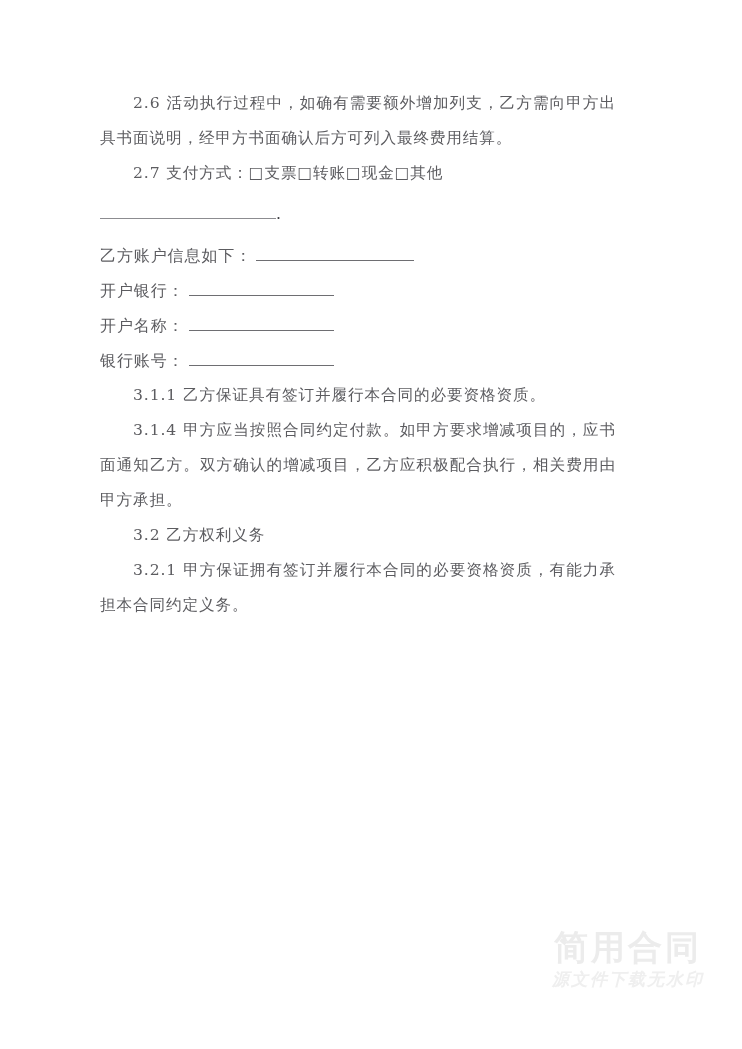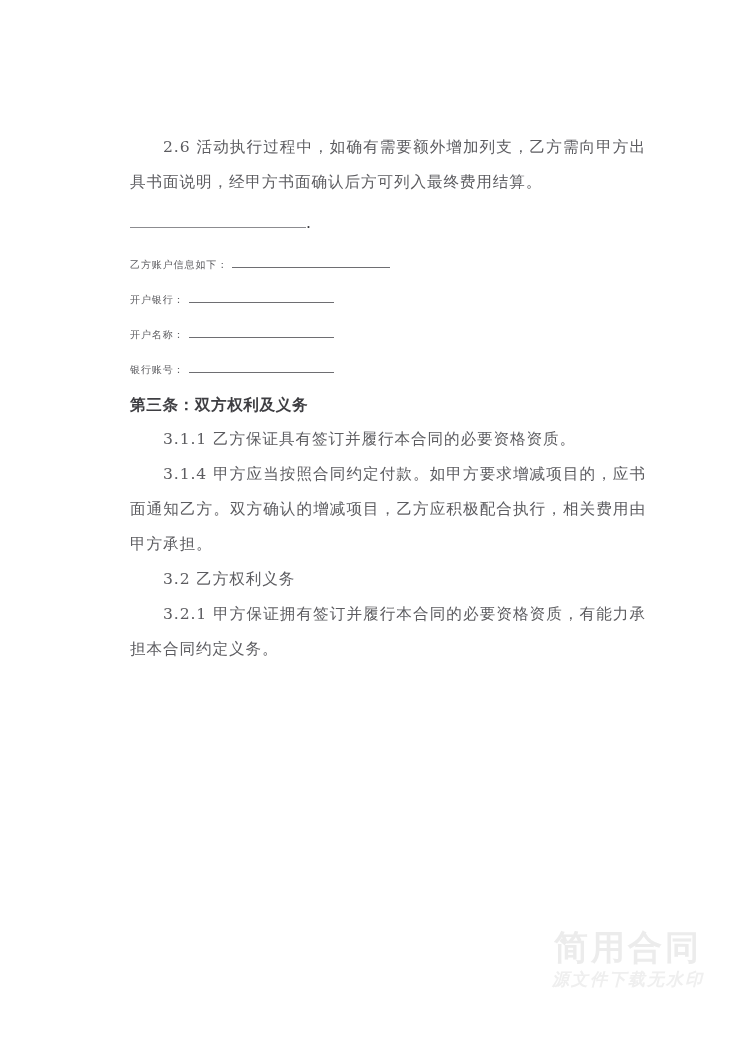--- a/index.html
+++ b/index.html
@@ -20,24 +20,23 @@
     left: 0;
     top: 0;
     width: 742px;
     height: 1049px;
     background: #ffffff;
     overflow: hidden;
   }
 
   .content {
     position: absolute;
-    left: 130px;
+    left: 100px;
     top: 86px;
     width: 516px;
-    margin-top: 44px;
   }
 
   
   .para {
     color: #5c5c60;
     font-size: 15.6px;
     line-height: 35px;
     letter-spacing: 0.9px;
     text-align: justify;
     text-justify: inter-ideograph;
@@ -55,21 +54,21 @@
     line-height: 35px;
     letter-spacing: 0.6px;
     font-weight: bold;
     margin: 0;
     text-indent: 0;
   }
 
   
   .field-row {
     color: #5c5c60;
-    font-size: 10px;
+    font-size: 16px;
     line-height: 35px;
     letter-spacing: 0.9px;
     margin: 0;
     text-indent: 0;
     white-space: nowrap;
   }
   .blank {
     display: inline-block;
     border-bottom: 1.4px solid #6e6e72;
     vertical-align: baseline;
@@ -133,20 +132,21 @@
 </style>
 </head>
 <body>
 
 <div class="page">
 
   <div class="content">
 
     <p class="para indent">2.6 活动执行过程中，如确有需要额外增加列支，乙方需向甲方出具书面说明，经甲方书面确认后方可列入最终费用结算。</p>
 
+    <p class="para indent">2.7 支付方式：□支票□转账□现金□其他</p>
 
     <div class="gap-sm"></div>
 
     <p class="rule-line">
       <span class="rule-seg"></span><span class="rule-dot">.</span>
     </p>
 
     <div class="gap-sm"></div>
 
     <p class="field-row">
@@ -158,21 +158,20 @@
     </p>
 
     <p class="field-row">
       <span>开户名称：</span><span class="blank blank-mid"></span>
     </p>
 
     <p class="field-row">
       <span>银行账号：</span><span class="blank blank-mid"></span>
     </p>
 
-    <p class="heading">第三条：双方权利及义务</p>
 
 
     <p class="para indent">3.1.1 乙方保证具有签订并履行本合同的必要资格资质。</p>
 
 
 
     <p class="para indent">3.1.4 甲方应当按照合同约定付款。如甲方要求增减项目的，应书面通知乙方。双方确认的增减项目，乙方应积极配合执行，相关费用由甲方承担。</p>
 
     <p class="para indent">3.2 乙方权利义务</p>
 

